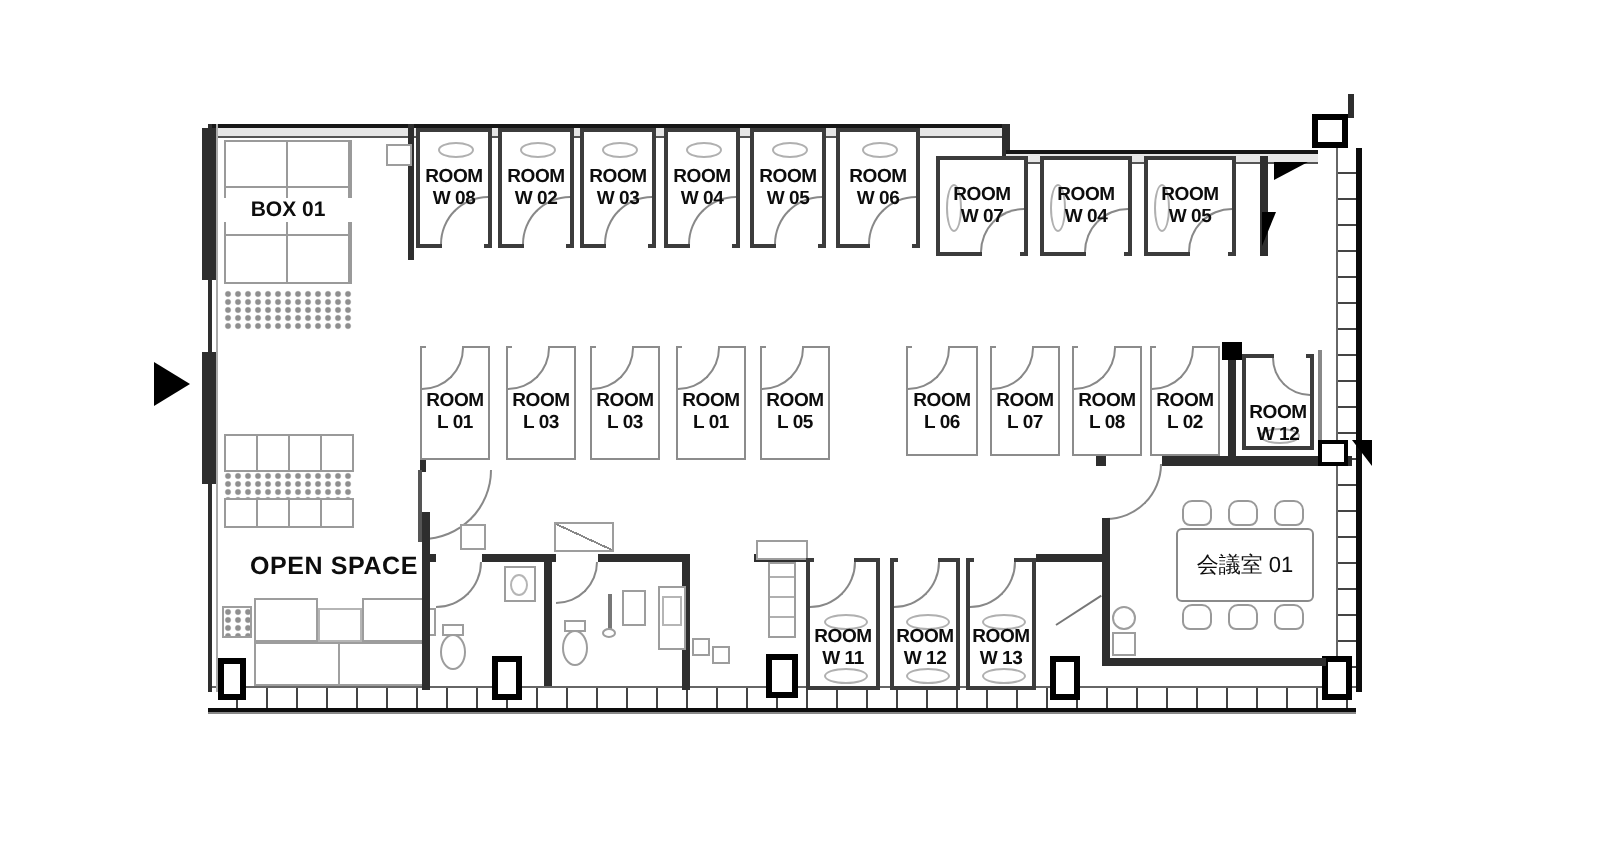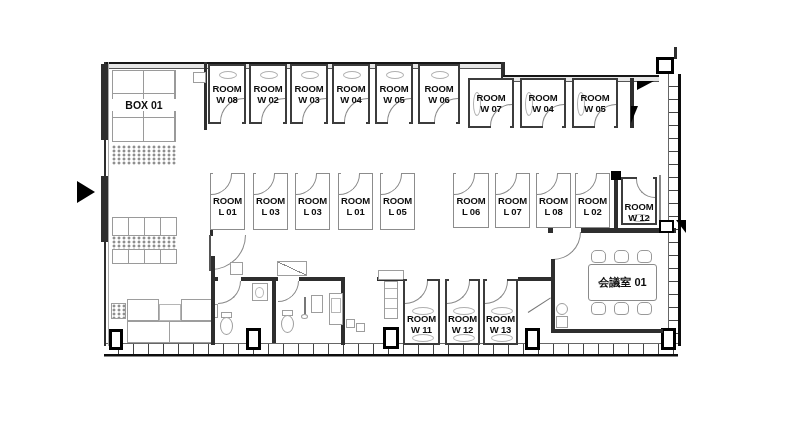--- a/index.html
+++ b/index.html
@@ -29,21 +29,21 @@
         font-weight:bold;font-size:9.5px;line-height:1.15;color:#0d0d0d;letter-spacing:-0.2px;}
   .arc{position:absolute;box-sizing:border-box;}
   .arc.tl{border-right:1px solid #888;border-bottom:1px solid #888;border-radius:0 0 100% 0;}
   .arc.tr{border-left:1px solid #888;border-bottom:1px solid #888;border-radius:0 0 0 100%;}
   .arc.br{border-left:1px solid #888;border-top:1px solid #888;border-radius:100% 0 0 0;}
   .gap{position:absolute;background:#fff;}
   .lamp{position:absolute;border:1px solid #b0b0b0;border-radius:50%;background:#fff;}
   .biglbl{position:absolute;font-weight:bold;color:#0d0d0d;text-align:center;}
   .tri{position:absolute;width:0;height:0;}
   .chair{position:absolute;border:1px solid #999;border-radius:5px 5px 4px 4px;background:#fff;box-sizing:border-box;}
-  .mrlbl{font-weight:bold;font-size:11px;color:#0d0d0d;font-family:"Liberation Sans","DejaVu Sans",sans-serif;text-align:right;}
+  .mrlbl{font-weight:normal;font-size:11px;color:#0d0d0d;font-family:"Liberation Sans","DejaVu Sans",sans-serif;text-align:right;}
 </style>
 </head>
 <body>
 
 <div class="stage">
 
   <div class="twall" style="left:104px;top:62px;width:399px;height:4px;"></div>
   <div class="w" style="left:501px;top:62px;width:4px;height:17px;"></div>
   <div class="twall" style="left:503px;top:75px;width:156px;height:4px;"></div>
   <div class="w" style="left:674px;top:47px;width:3px;height:12px;"></div>
@@ -67,20 +67,21 @@
   <div class="w" style="left:204px;top:62px;width:3px;height:68px;"></div>
   <div class="f" style="left:193px;top:72px;width:13px;height:11px;"></div>
   <div class="gridbox" style="left:112px;top:70px;width:64px;height:72px;"></div>
   <div class="biglbl" style="left:112px;top:99px;width:64px;font-size:10.5px;background:#fff;">BOX 01</div>
   <div class="plants" style="left:112px;top:145px;width:64px;height:20px;"></div>
 
   <div class="shelf" style="left:112px;top:217px;width:65px;height:19px;"></div>
   <div class="plants" style="left:112px;top:236px;width:65px;height:13px;"></div>
   <div class="shelf" style="left:112px;top:249px;width:65px;height:15px;"></div>
 
+  <div class="biglbl" style="left:117px;top:276px;width:100px;font-size:12.5px;letter-spacing:0.3px;">OPEN SPACE</div>
   <div class="f" style="left:127px;top:299px;width:32px;height:22px;"></div>
   <div class="f" style="left:181px;top:299px;width:31px;height:22px;"></div>
   <div class="f" style="left:159px;top:304px;width:22px;height:17px;border-color:#b5b5b5;"></div>
   <div class="f" style="left:127px;top:321px;width:85px;height:22px;
        background:linear-gradient(90deg,#fff 0 49.5%,#a0a0a0 49.5% 50.5%,#fff 50.5%);"></div>
   <div class="f" style="left:111px;top:303px;width:15px;height:16px;"></div>
   <div class="plants" style="left:112px;top:304px;width:13px;height:14px;"></div>
   <div class="f" style="left:212px;top:304px;width:6px;height:14px;"></div>
 
   <div class="w" style="left:210px;top:229px;width:3px;height:7px;"></div>

